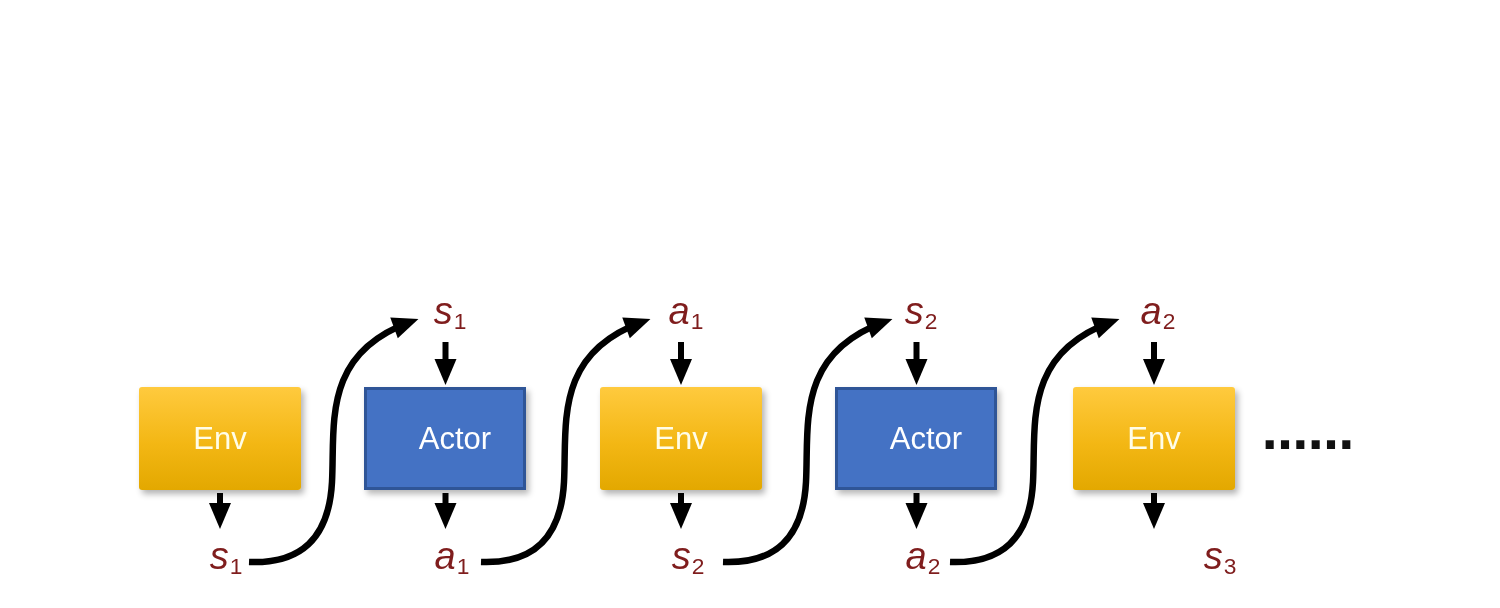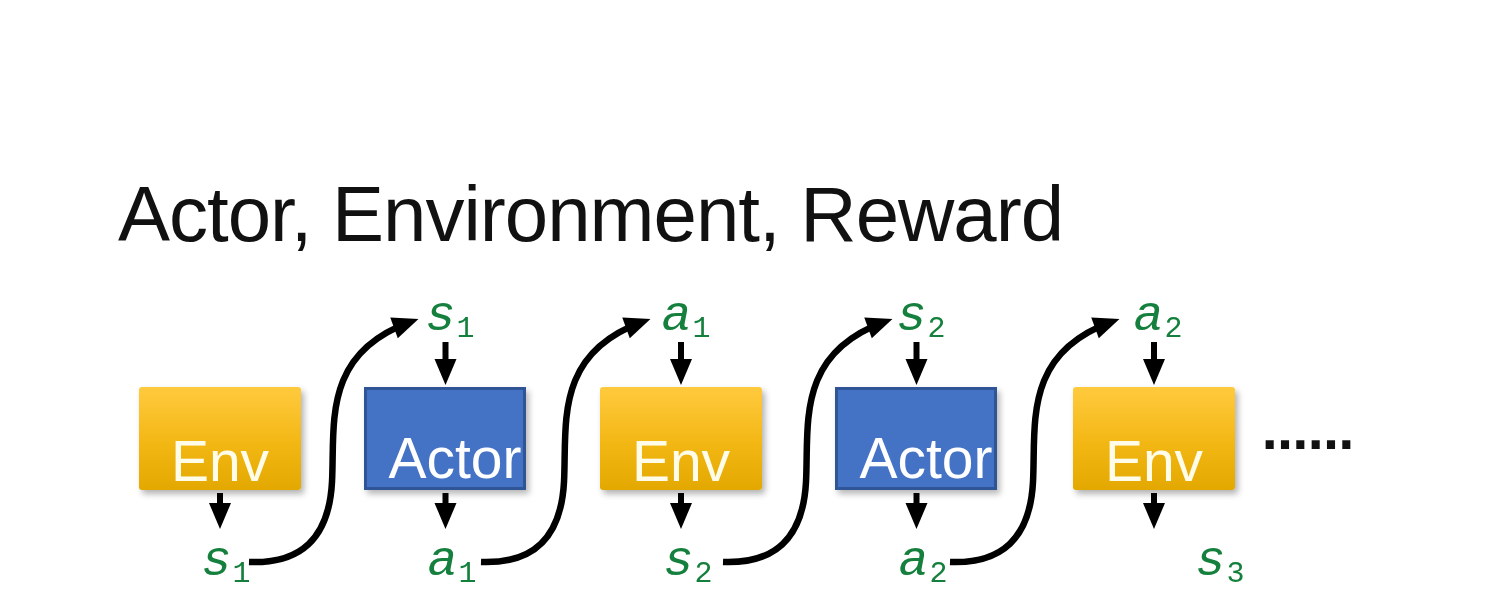--- a/index.html
+++ b/index.html
@@ -25,47 +25,47 @@
     line-height: 1.1;
   }
 
   .box {
     position: absolute;
     top: 387px;
     width: 162px;
     height: 103px;
     box-sizing: border-box;
     display: flex;
-    align-items: flex-end;
+    align-items: center;
     justify-content: center;
-    font-size: 57px;
+    font-size: 31px;
     line-height: 1;
     white-space: nowrap;
   }
   .box.env {
     background: linear-gradient(180deg, var(--env-grad-top, #FFCA3E) 0%, #F3B714 55%, var(--env-grad-bottom, #E3A800) 100%);
     color: var(--env-text, #FFFDE9);
     border-radius: 3px;
     box-shadow: 3px 4px 6px rgba(0,0,0,0.30);
   }
   .box.actor {
     background: var(--actor-fill, #4472C4);
     border: 3px solid var(--actor-border, #2F5597);
     color: var(--actor-text, #FFFFFF);
     box-shadow: 3px 4px 6px rgba(0,0,0,0.28);
     padding-left: 20px;
   }
 
   .mlabel {
     position: absolute;
     transform: translateX(-50%);
-    font-family: Liberation Mono, monospace;
-    font-size: 50px;
+    font-family: Liberation Sans, sans-serif;
+    font-size: 38px;
     line-height: 1;
-    color: #15803d;
+    color: #7f1d1d;
     white-space: nowrap;
   }
   .mlabel i { font-style: italic; }
   .mlabel sub {
     font-style: normal;
     font-size: 0.60em;
     line-height: 0;
     vertical-align: -0.24em;
     margin-left: 1px;
   }
@@ -95,21 +95,20 @@
     color: #111111;
     letter-spacing: 0px;
     white-space: nowrap;
   }
 </style>
 </head>
 <body>
 
 <div class="slide">
 
-  <h1 class="title">Actor, Environment, Reward</h1>
 
   <svg class="arrows" viewBox="0 0 1500 608" xmlns="http://www.w3.org/2000/svg">
     <defs>
       <marker id="arrowhead" markerUnits="userSpaceOnUse" markerWidth="28" markerHeight="24" refX="18" refY="12" orient="auto">
         <path d="M1,1 L27,12 L1,23 Z"></path>
       </marker>
     </defs>
 
     <path class="down" d="M445.5 342 L445.5 376" marker-end="url(#arrowhead)"></path>
     <path class="down" d="M681 342 L681 376" marker-end="url(#arrowhead)"></path>

